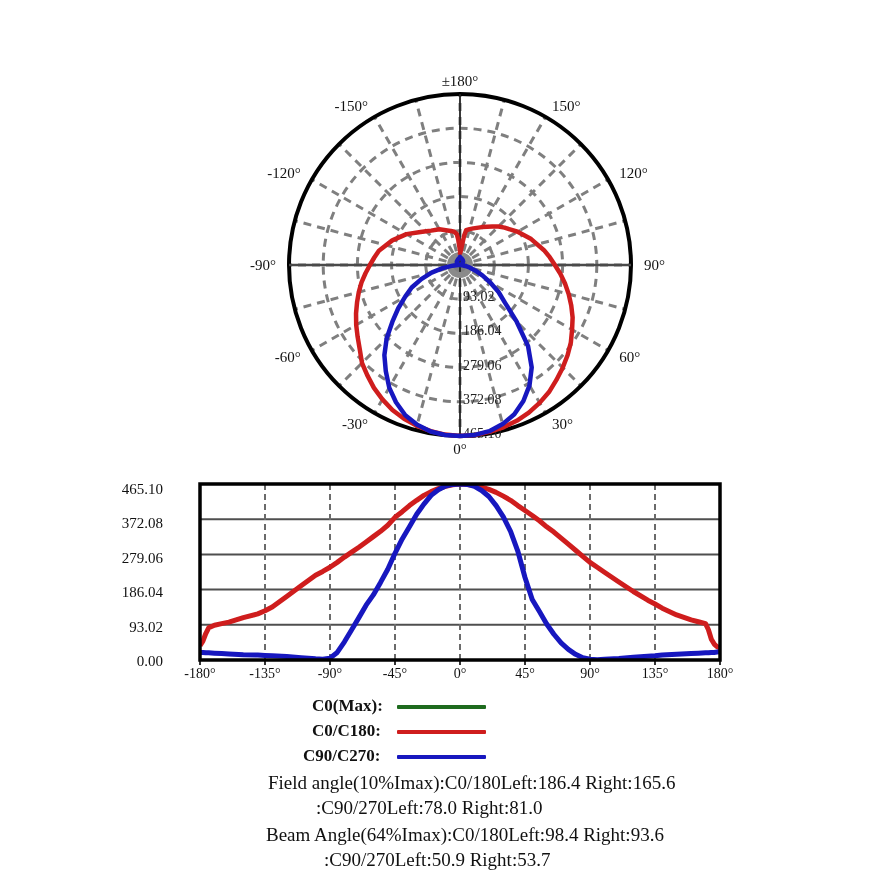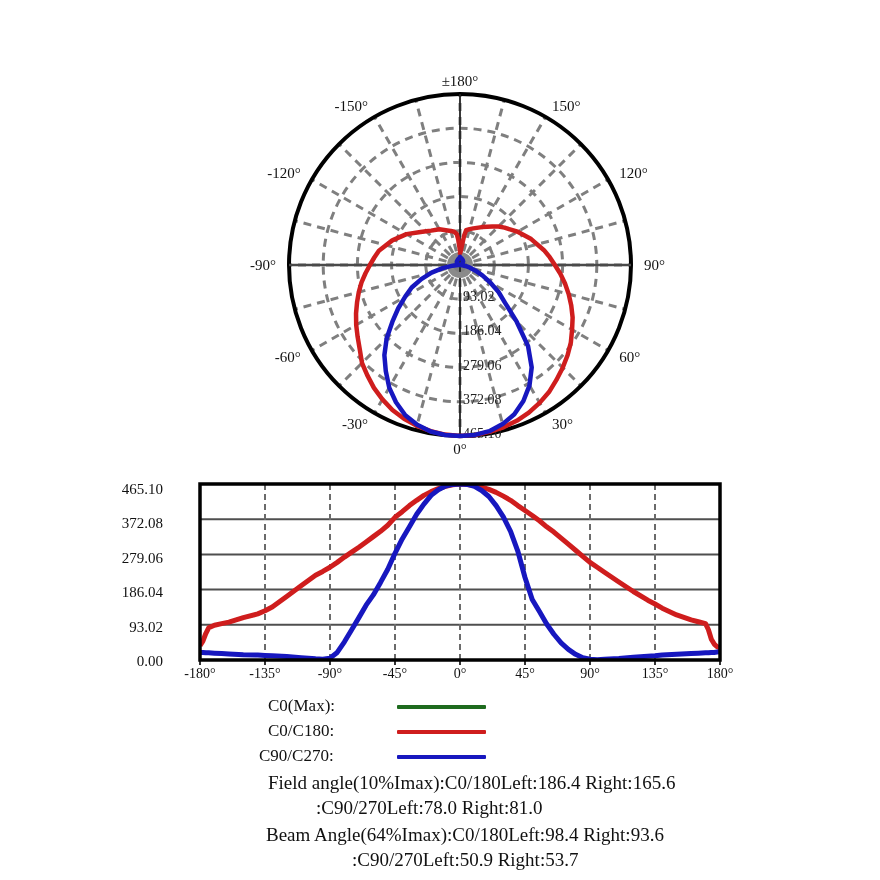--- a/index.html
+++ b/index.html
@@ -1,31 +1,31 @@
 <!DOCTYPE html>
 <html><head>
 <meta charset="utf-8">
 <style>
   html,body{margin:0;padding:0;background:#fff;}
   .canvas{position:relative;width:880px;height:880px;background:#ffffff;overflow:hidden;
           font-family:"Liberation Serif",serif;color:#111;}
   .charts-svg{position:absolute;left:0;top:0;}
-  .legend-label{position:absolute;font-size:17px;font-weight:400;white-space:pre;}
+  .legend-label{position:absolute;font-size:17px;font-weight:700;white-space:pre;margin-left:44px;}
   .legend-line{position:absolute;width:89px;height:4px;border-radius:1px;}
   .lg-label-0{left:268px;top:696px;}
   .lg-label-1{left:268px;top:721px;text-align:right;}
   .lg-label-2{left:259px;top:746px;}
   .lg-line-0{left:397px;top:705px;}
   .lg-line-1{left:397px;top:730px;}
   .lg-line-2{left:397px;top:755px;}
   .ann{position:absolute;font-size:19px;font-weight:400;white-space:pre;}
   .ann-0{left:268px;top:772px;}
   .ann-1{left:316px;top:797px;}
   .ann-2{left:266px;top:824px;}
-  .ann-3{left:352px;top:849px;}
+  .ann-3{left:324px;top:849px;}
 </style>
 </head>
 <body>
 
 <div class="canvas">
 
   <svg class="charts-svg" width="880" height="880" viewBox="0 0 880 880">
       <g>
         <line x1="460" y1="265" x2="460" y2="436" stroke="#7f7f7f" stroke-width="3" stroke-dasharray="8,6"></line>
         <line x1="460" y1="265" x2="504.258056712531" y2="430.1733162954307" stroke="#7f7f7f" stroke-width="3" stroke-dasharray="8,6"></line>

